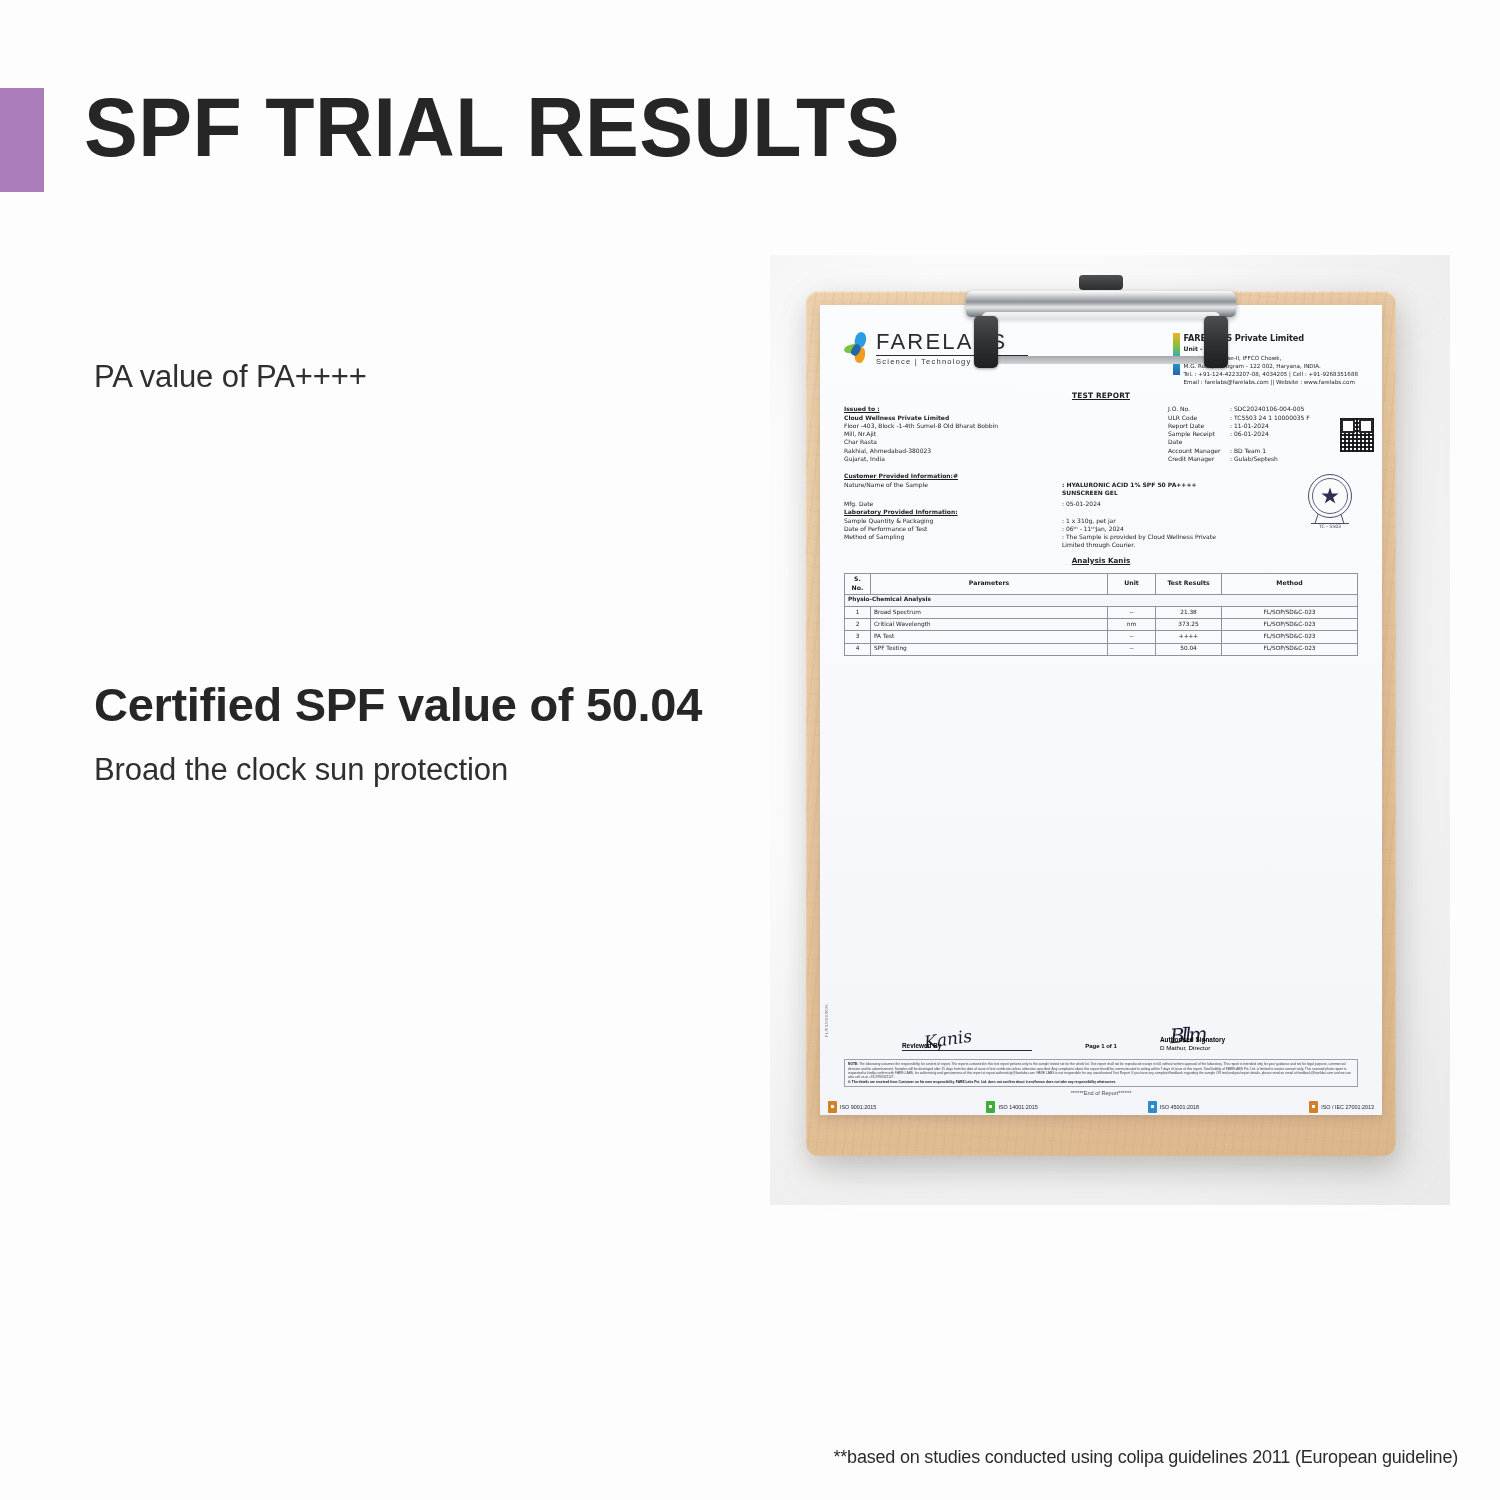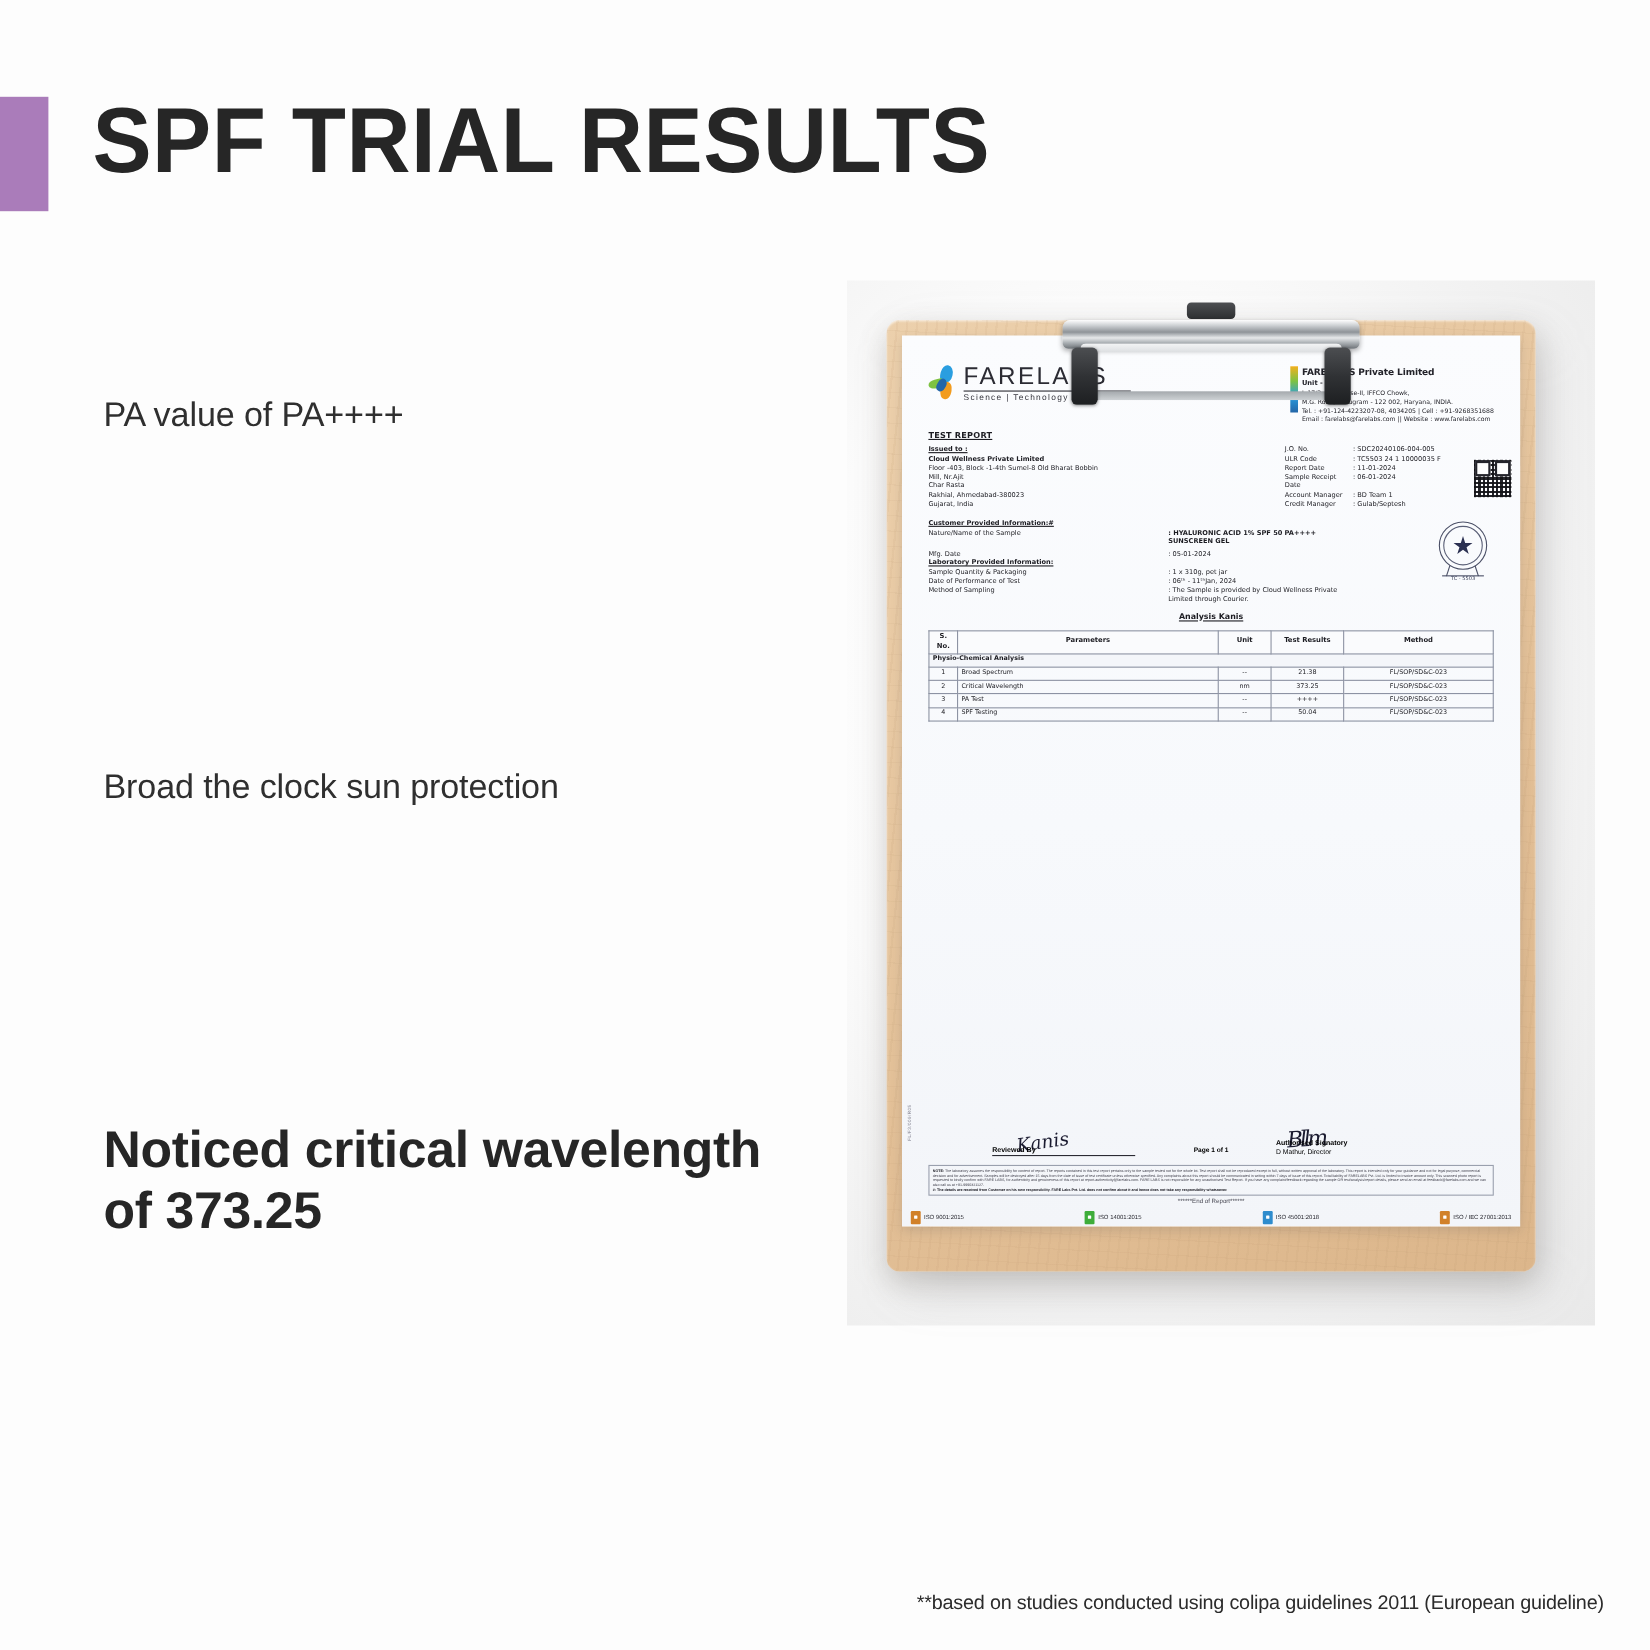--- a/index.html
+++ b/index.html
@@ -141,21 +141,21 @@
   .logo-word { font-size: 22px; font-weight: 400; letter-spacing: 2.2px; color: #2b2b33; font-family: "Liberation Sans", sans-serif; }
   .logo-rule { height: 1px; background: #2b2b33; margin: 1.5px 0 2px 0; }
   .logo-tag { font-size: 7.6px; letter-spacing: 1.2px; color: #34343c; font-family: "Liberation Sans", sans-serif; }
 
   .addr-block { display: flex; gap: 4px; padding-top: 2px; }
   .addr-stripe { width: 7px; height: 42px; background: linear-gradient(180deg, #f2b01e 0%, #7ec242 32%, #2a9ee0 64%, #2466a8 100%); flex: 0 0 7px; }
   .addr-lines { font-size: 5.6px; line-height: 1.45; color: #23232a; }
   .addr-lines .n1 { font-size: 8.2px; font-weight: 700; letter-spacing: -0.1px; }
   .addr-lines .n2 { font-size: 6.1px; font-weight: 700; }
 
-  .test-report-title { text-align: left; font-size: 7.4px; font-weight: 700; text-decoration: underline; margin: 5px 0 4px 0; letter-spacing: 0.2px; }
+  .test-report-title { text-align: center; font-size: 7.4px; font-weight: 700; text-decoration: underline; margin: 5px 0 4px 0; letter-spacing: 0.2px; }
 
   .row2 { display: flex; justify-content: space-between; align-items: flex-start; }
   .issued { width: 228px; }
   .u-bold { font-weight: 700; text-decoration: underline; }
   .b { font-weight: 700; }
   .meta { width: 190px; position: relative; }
   .meta-row { display: flex; }
   .meta-k { width: 62px; flex: 0 0 62px; }
   .meta-v { flex: 1; }
   .qr {
@@ -236,24 +236,24 @@
 <div class="page">
 
   <div class="accent-bar"></div>
   <h1 class="page-title">SPF TRIAL RESULTS</h1>
 
   <div class="features">
     <div class="feature f1">
       <div class="feature-sub">PA value of PA++++</div>
     </div>
     <div class="feature f2">
+      <div class="feature-heading">Certified SPF value of 50.04</div>
       <div class="feature-sub">Broad the clock sun protection</div>
     </div>
     <div class="feature f3">
-      <div class="feature-heading">Noticed critical wavelength of 373.25</div>
     </div>
   </div>
 
   <div class="footnote">**based on studies conducted using colipa guidelines 2011 (European guideline)</div>
 
   <div class="photo">
     <div class="clip-shadow"></div>
 
     <div class="clipboard">
       <div class="board-grain"></div>

